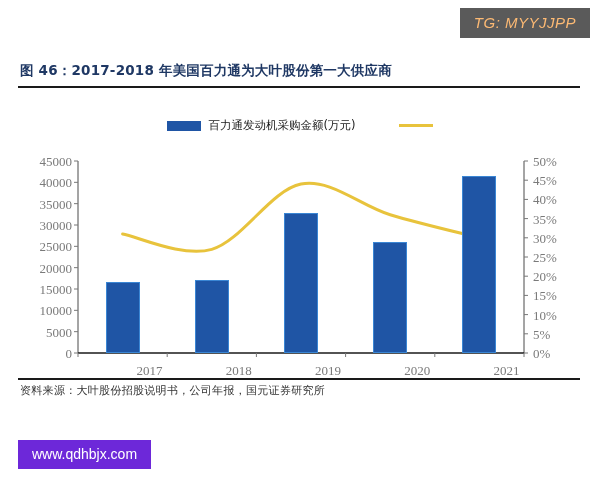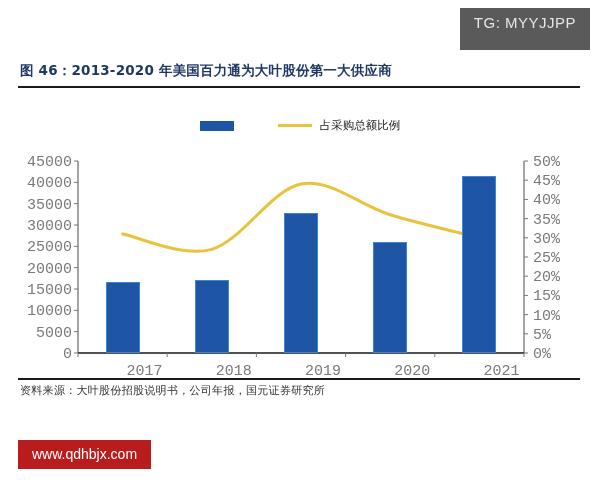--- a/index.html
+++ b/index.html
@@ -3,28 +3,29 @@
 <meta charset="utf-8">
 <style>
   html,body{margin:0;padding:0;}
   body{
     width:600px;height:480px;background:#ffffff;
     font-family:"Liberation Sans","DejaVu Sans",sans-serif;
     position:relative;overflow:hidden;
   }
   .tg-tag{
     position:absolute;top:8px;right:10px;
-    background:#5a5a5a;color:#e5e5e5;
+    background:#5a5a5a;color:#fdba74;
     font-size:15px;letter-spacing:.5px;
-    padding:6px 14px 19px 14px;
+    padding:6px 14px 7px 14px;
     font-family:"Liberation Sans",sans-serif;
+    font-style:italic;
   }
   .watermark{
     position:absolute;left:18px;top:440px;
-    background:#b91c1c;color:#ffffff;
+    background:#6d28d9;color:#ffffff;
     font-size:14px;padding:6px 14px 7px 14px;
     font-family:"Liberation Sans",sans-serif;
   }
   .fig-title{
     position:absolute;left:20px;top:62px;
     font-size:13.5px;font-weight:bold;color:#1f3864;
     font-family:"DejaVu Sans","Liberation Sans",sans-serif;
     letter-spacing:.2px;white-space:nowrap;
   }
   .title-rule{
@@ -51,43 +52,43 @@
     font-size:11.5px;color:#1a1a1a;
     font-family:"DejaVu Sans","Liberation Sans",sans-serif;
     white-space:nowrap;
   }
   
   #plot-area{
     position:absolute;left:0;top:0;width:600px;height:480px;
     pointer-events:none;
   }
   .axis-label{
-    position:absolute;font-size:15px;color:#7a7a7a;
-    font-family:Liberation Mono, monospace;white-space:nowrap;
+    position:absolute;font-size:13px;color:#7a7a7a;
+    font-family:Liberation Serif, serif;white-space:nowrap;
   }
   .yl{text-align:right;}
   .yr{text-align:right;}
   .xl{text-align:right;}
   .bar{position:absolute;background:#1f55a5;border:1px solid #3a86d4;box-sizing:border-box;}
 </style>
 </head>
 <body>
 
 <div class="tg-tag">TG: MYYJJPP</div>
 
-<div class="fig-title">图 46：2013-2020 年美国百力通为大叶股份第一大供应商</div>
+<div class="fig-title">图 46：2017-2018 年美国百力通为大叶股份第一大供应商</div>
 <div class="title-rule"></div>
 
 <div class="legend">
   <div class="legend-item">
     <span class="legend-swatch-bar"></span>
+    <span class="legend-label">百力通发动机采购金额(万元)</span>
   </div>
   <div class="legend-item">
     <span class="legend-swatch-line"></span>
-    <span class="legend-label">占采购总额比例</span>
   </div>
 </div>
 
 <div id="plot-area">
   <svg id="plot-svg" width="600" height="480">
       <line x1="78" y1="161" x2="78" y2="353" stroke="#4a4a4a" stroke-width="1"></line>
       <line x1="524" y1="161" x2="524" y2="353" stroke="#4a4a4a" stroke-width="1"></line>
       <line x1="78" y1="353" x2="524" y2="353" stroke="#1a1a1a" stroke-width="1.6"></line>
       <line x1="78" y1="353" x2="74" y2="353" stroke="#777" stroke-width="1"></line>
       <line x1="78" y1="331.6666666666667" x2="74" y2="331.6666666666667" stroke="#777" stroke-width="1"></line>

